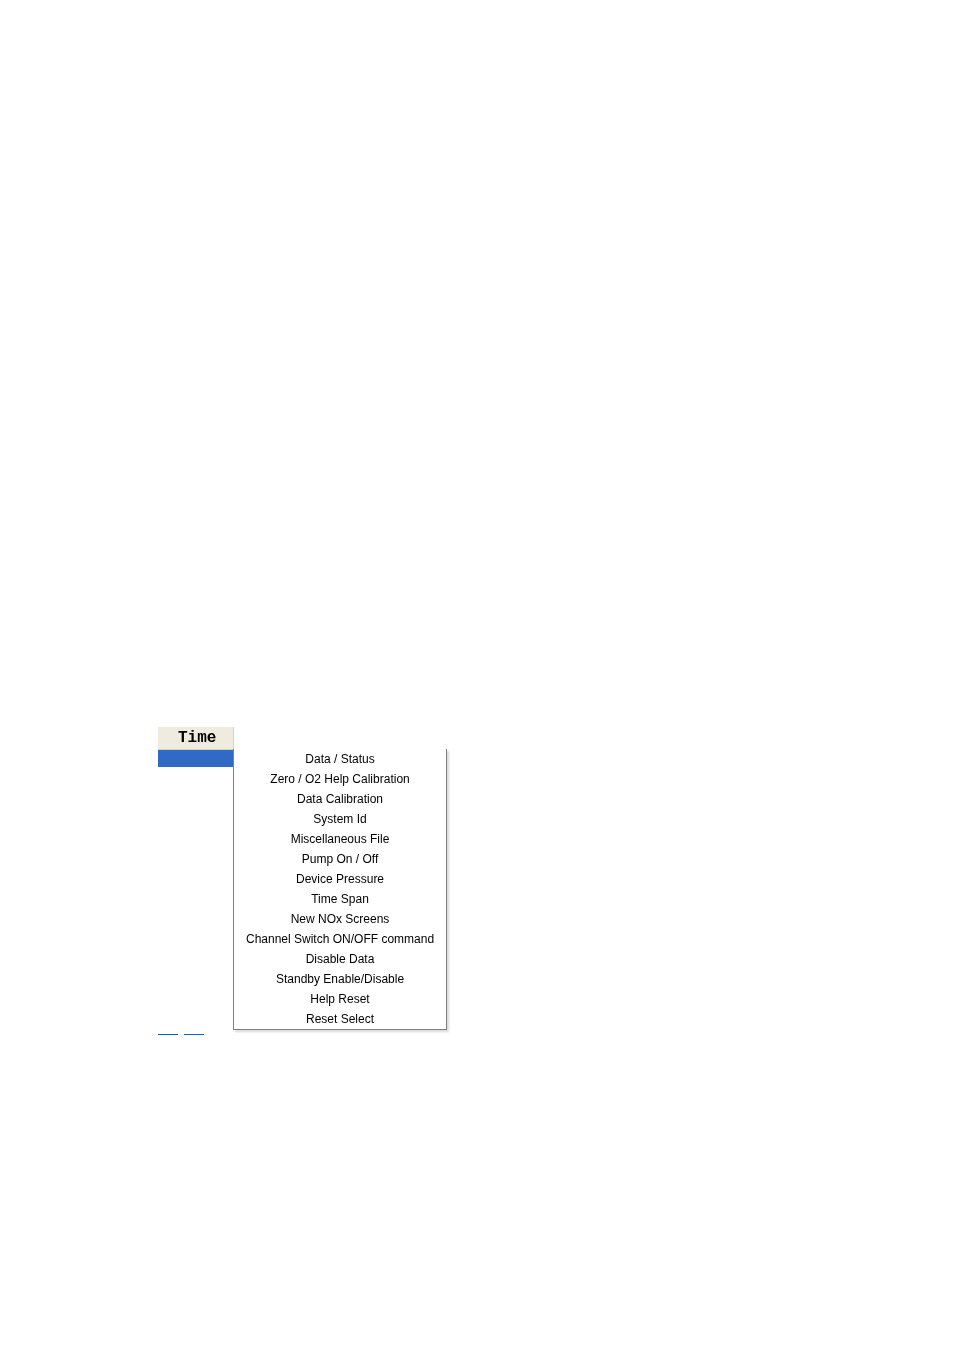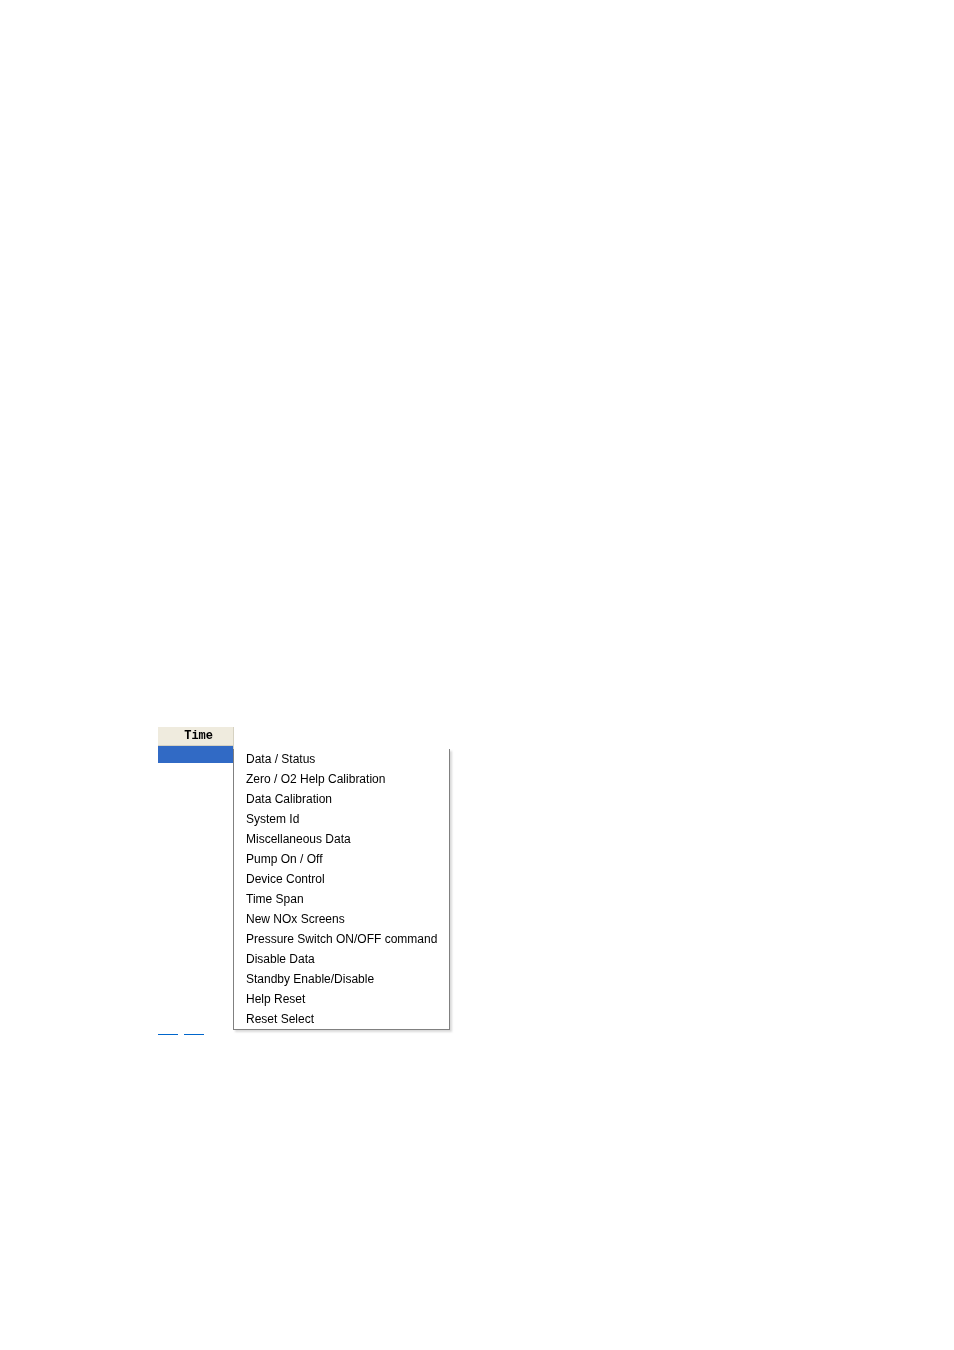--- a/index.html
+++ b/index.html
@@ -40,23 +40,23 @@
       color: #ffffff;
     }
     .content-area {
       position: relative;
       background: #ffffff;
       min-height: 40px;
     }
     .table-header {
       background: #efebde;
       font-family: "Courier New", monospace;
-      font-size: 12px;
+      font-size: 16px;
       color: #000000;
-      text-align: right;
+      text-align: center;
       padding: 2px 20px 2px 20px;
       width: 76px;
       border-right: 1px solid #d6d2c2;
       border-bottom: 1px solid #d6d2c2;
       font-weight: bold;
     }
     .selected-row {
       background: #316ac5;
       height: 17px;
       width: 76px;
@@ -64,20 +64,21 @@
     }
     .dropdown {
       position: absolute;
       left: 75px;
       top: 22px;
       background: #ffffff;
       border: 1px solid #808080;
       border-top: none;
       min-width: 190px;
       box-shadow: 2px 2px 2px rgba(0,0,0,0.15);
+      text-align: center;
     }
     .dropdown-item {
       padding: 3px 12px 3px 12px;
       color: #000000;
       cursor: default;
       white-space: nowrap;
     }
     .link-fragment {
       position: absolute;
       left: 158px;
@@ -107,26 +108,26 @@
   <div class="content-area">
     <div class="table-header">Time</div>
     <div class="selected-row"></div>
   </div>
 
   <div class="dropdown">
     <div class="dropdown-item">Data / Status</div>
     <div class="dropdown-item">Zero / O2 Help Calibration</div>
     <div class="dropdown-item">Data Calibration</div>
     <div class="dropdown-item">System Id</div>
-    <div class="dropdown-item">Miscellaneous Data</div>
+    <div class="dropdown-item">Miscellaneous File</div>
     <div class="dropdown-item">Pump On / Off</div>
-    <div class="dropdown-item">Device Control</div>
+    <div class="dropdown-item">Device Pressure</div>
     <div class="dropdown-item">Time Span</div>
     <div class="dropdown-item">New NOx Screens</div>
-    <div class="dropdown-item">Pressure Switch ON/OFF command</div>
+    <div class="dropdown-item">Channel Switch ON/OFF command</div>
     <div class="dropdown-item">Disable Data</div>
     <div class="dropdown-item">Standby Enable/Disable</div>
     <div class="dropdown-item">Help Reset</div>
     <div class="dropdown-item">Reset Select</div>
   </div>
 </div>
 
 <div class="link-fragment"></div>
 <div class="link-fragment2"></div>
 

